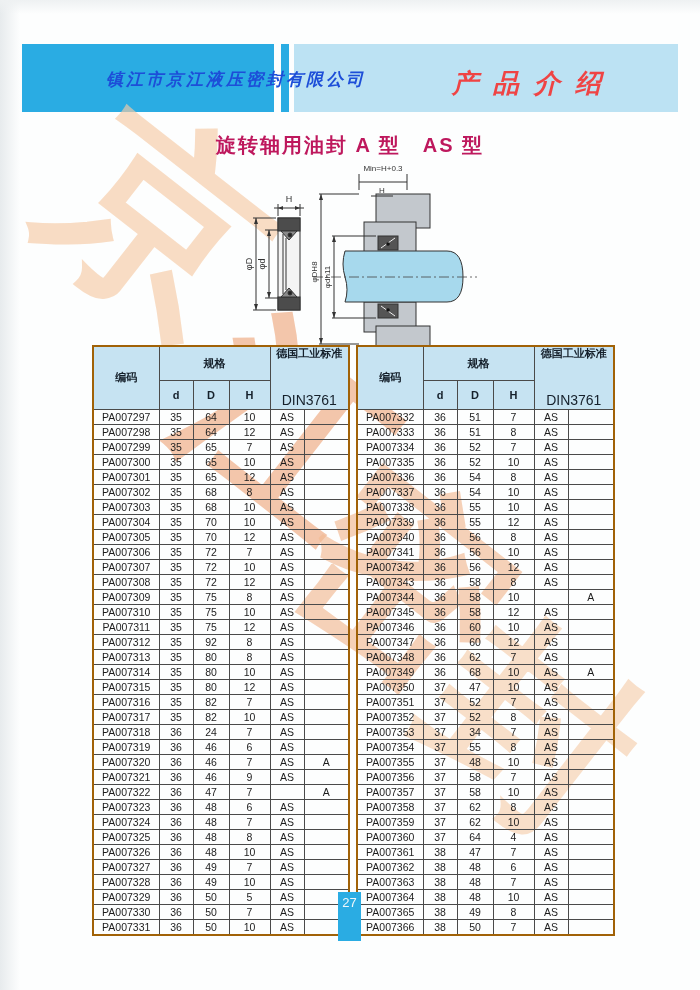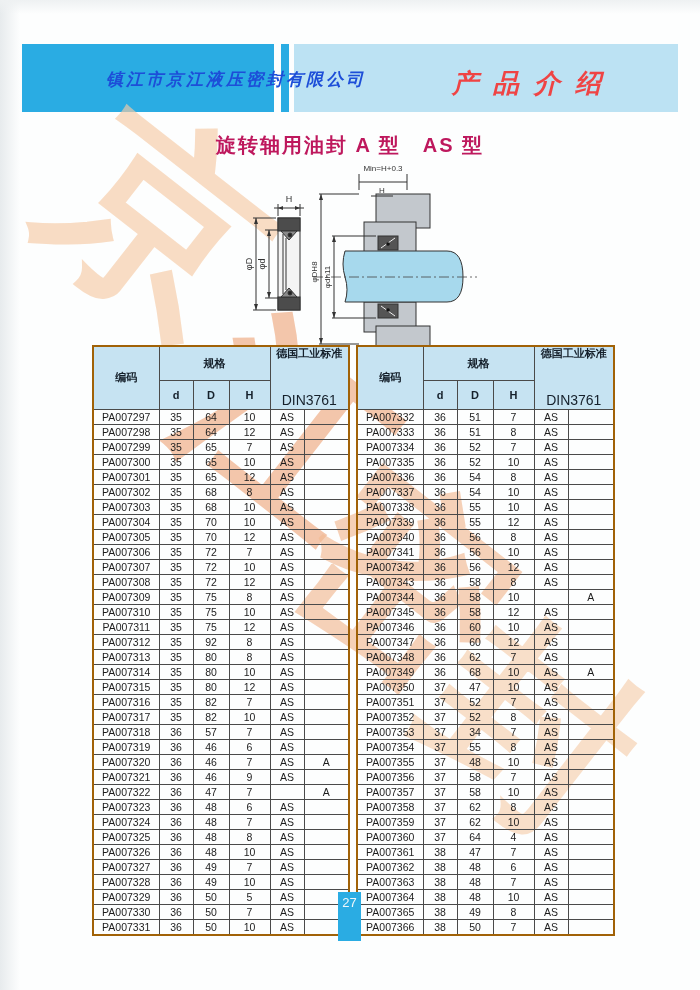--- a/index.html
+++ b/index.html
@@ -358,21 +358,21 @@
         <td>PA007317</td>
         <td>35</td>
         <td>82</td>
         <td>10</td>
         <td>AS</td>
         <td></td>
       </tr>
       <tr>
         <td>PA007318</td>
         <td>36</td>
-        <td>57</td>
+        <td>24</td>
         <td>7</td>
         <td>AS</td>
         <td></td>
       </tr>
       <tr>
         <td>PA007319</td>
         <td>36</td>
         <td>46</td>
         <td>6</td>
         <td>AS</td>

